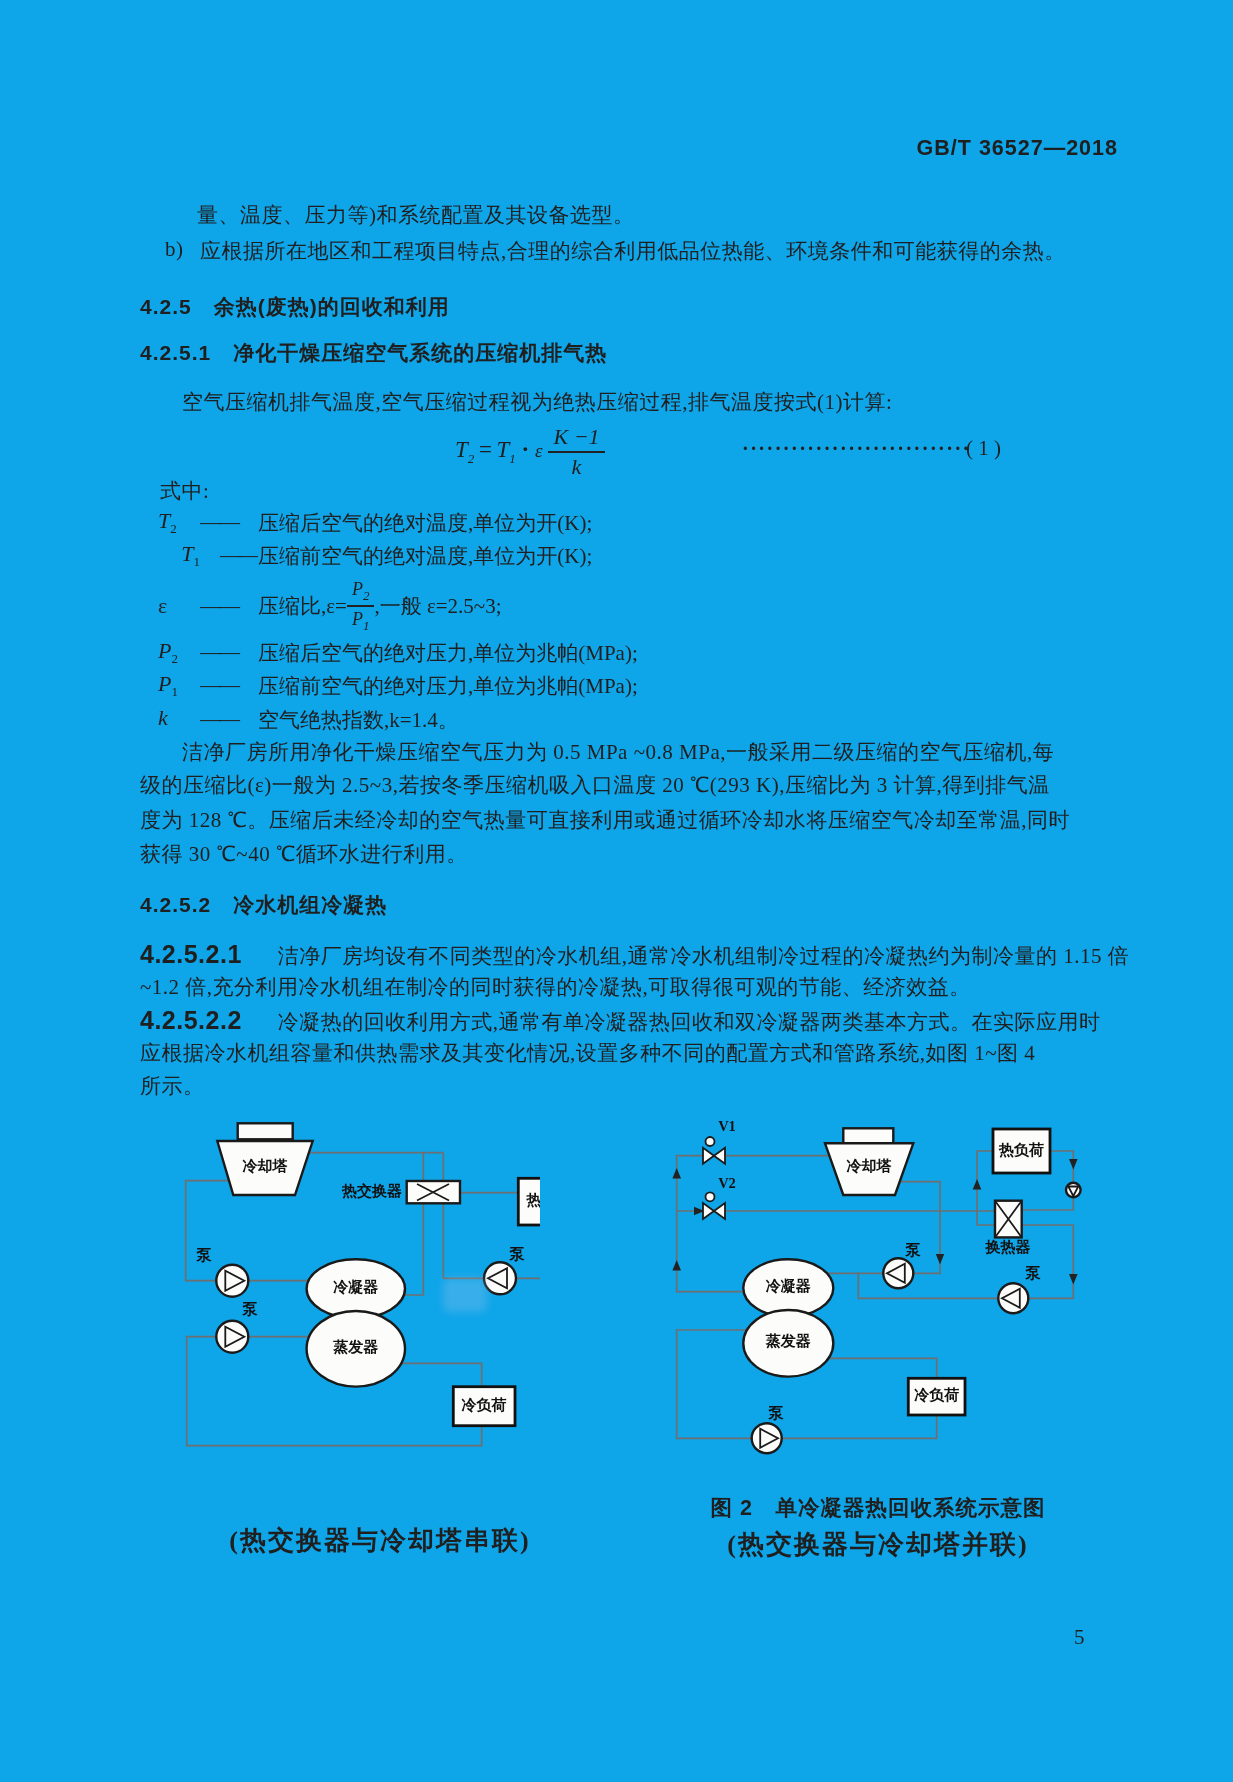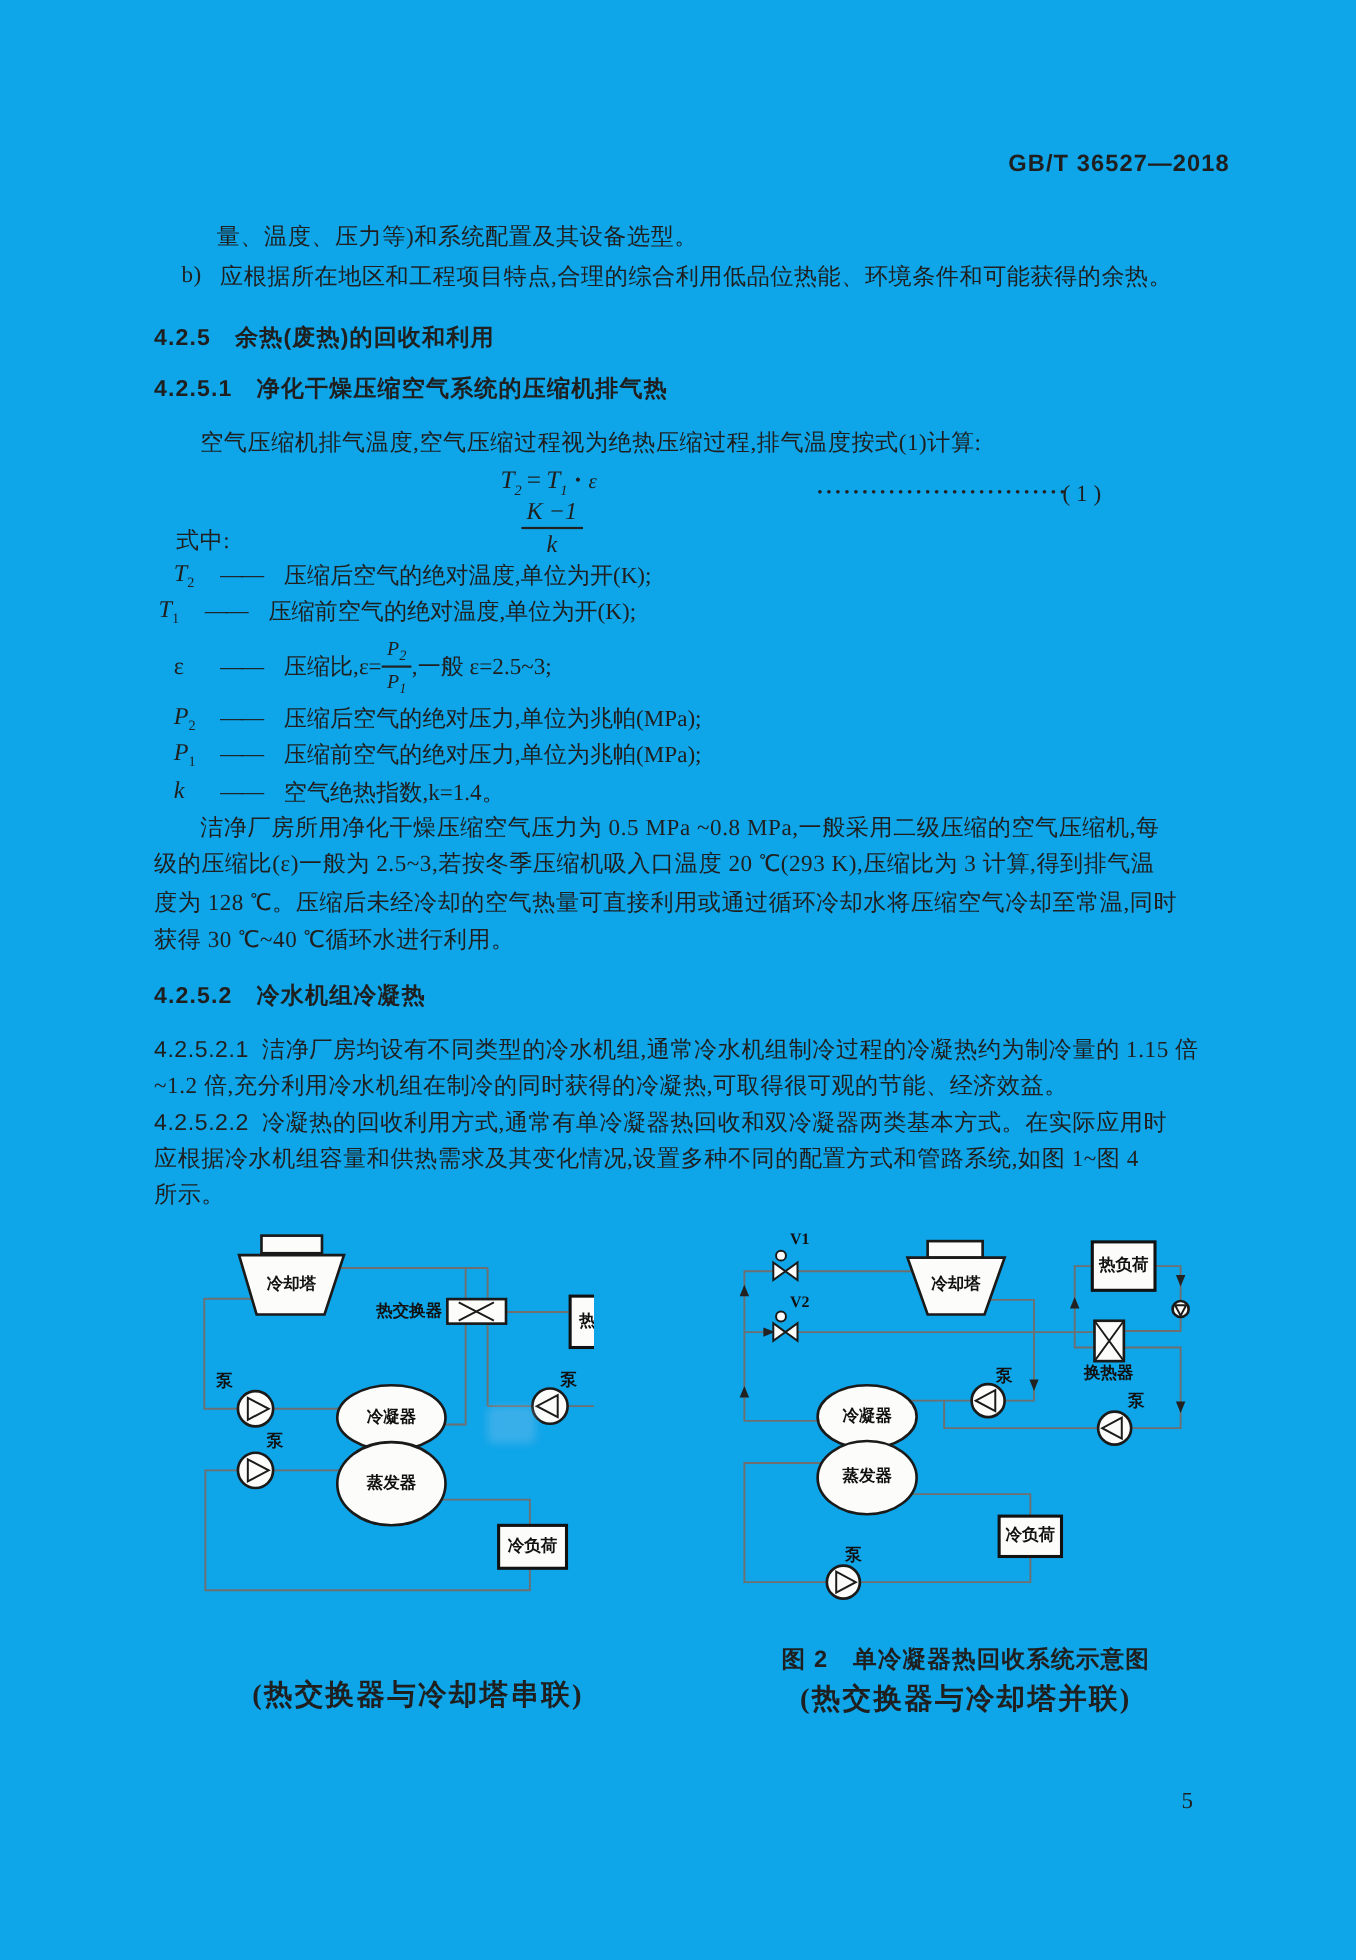--- a/index.html
+++ b/index.html
@@ -9,21 +9,21 @@
     margin:0 auto;
     background:#0ea5e9;
     font-family:"Liberation Serif", serif;
     color:#1f1f1f;
     overflow:hidden;
   }
   .abs{position:absolute;white-space:nowrap;}
   .body-text{font-size:21px;letter-spacing:0.5px;}
   .hd{font-family:"Liberation Sans", sans-serif;font-weight:bold;font-size:21px;letter-spacing:1px;}
   .doc-header{font-family:"Liberation Sans", sans-serif;font-weight:bold;font-size:21.5px;letter-spacing:1px;text-align:right;width:300px;}
-  .num-b{font-weight:normal;font-family:"Liberation Sans", sans-serif;font-size:21px;margin-right:12px;}
+  .num-b{font-weight:bold;font-family:"Liberation Sans", sans-serif;font-size:25px;margin-right:36px;}
   i{font-family:"Liberation Serif", serif;}
   sub{font-size:13px;}
   
   .formula-main{font-size:23px;font-style:italic;}
   .frac{display:inline-block;vertical-align:middle;text-align:center;line-height:1;}
   .frac .fnum{display:block;padding:0 5px 3px 5px;border-bottom:2px solid #222;}
   .frac .fden{display:block;padding-top:3px;}
   .frac-lg{font-size:22px;font-style:italic;}
   .leader{font-size:20px;font-weight:bold;letter-spacing:1.5px;color:#222;}
   .eq-label{font-size:21px;}
@@ -56,38 +56,38 @@
 
   <div class="abs body-text" style="left:197px;top:201px;">量、温度、压力等)和系统配置及其设备选型。</div>
   <div class="abs body-text" style="left:165px;top:237px;">b)</div>
   <div class="abs body-text" style="left:200px;top:237px;">应根据所在地区和工程项目特点,合理的综合利用低品位热能、环境条件和可能获得的余热。</div>
 
   <div class="abs hd" style="left:140px;top:293px;">4.2.5　余热(废热)的回收和利用</div>
   <div class="abs hd" style="left:140px;top:339px;">4.2.5.1　净化干燥压缩空气系统的压缩机排气热</div>
 
   <div class="abs body-text" style="left:182px;top:388px;">空气压缩机排气温度,空气压缩过程视为绝热压缩过程,排气温度按式(1)计算:</div>
 
-  <div class="abs" style="left:455px;top:424px;height:56px;display:flex;align-items:center;flex-direction:column;">
+  <div class="abs" style="left:455px;top:424px;height:56px;display:flex;align-items:center;">
     <span class="formula-main"><i>T</i><sub>2</sub> <span style="font-style:normal">=</span> <i>T</i><sub>1</sub>&nbsp;<span style="font-style:normal;font-weight:bold">·</span>&nbsp;<span style="font-size:19px">ε</span></span>
     <span class="frac frac-lg" style="margin-left:6px;">
       <span class="fnum">K −1</span>
       <span class="fden">k</span>
     </span>
   </div>
   <div class="abs leader" style="left:742px;top:437px;">····························</div>
   <div class="abs eq-label" style="left:966px;top:436px;">( 1 )</div>
 
   <div class="abs body-text" style="left:160px;top:477px;">式中:</div>
 
   <div class="abs def-row" style="left:158px;top:508px;">
     <span class="def-sym"><i>T</i><sub>2</sub></span>
     <span class="def-dash">——</span>
     <span>压缩后空气的绝对温度,单位为开(K);</span>
   </div>
-  <div class="abs def-row" style="left:144px;top:541px;">
+  <div class="abs def-row" style="left:158px;top:541px;text-align:right;">
     <span class="def-sym"><i>T</i><sub>1</sub></span>
     <span class="def-dash">——</span>
     <span>压缩前空气的绝对温度,单位为开(K);</span>
   </div>
   <div class="abs def-row" style="left:158px;top:582px;height:48px;">
     <span class="def-sym">ε</span>
     <span class="def-dash">——</span>
     <span>压缩比,ε=</span>
     <span class="frac frac-sm">
       <span class="fnum"><i>P</i><sub>2</sub></span>

